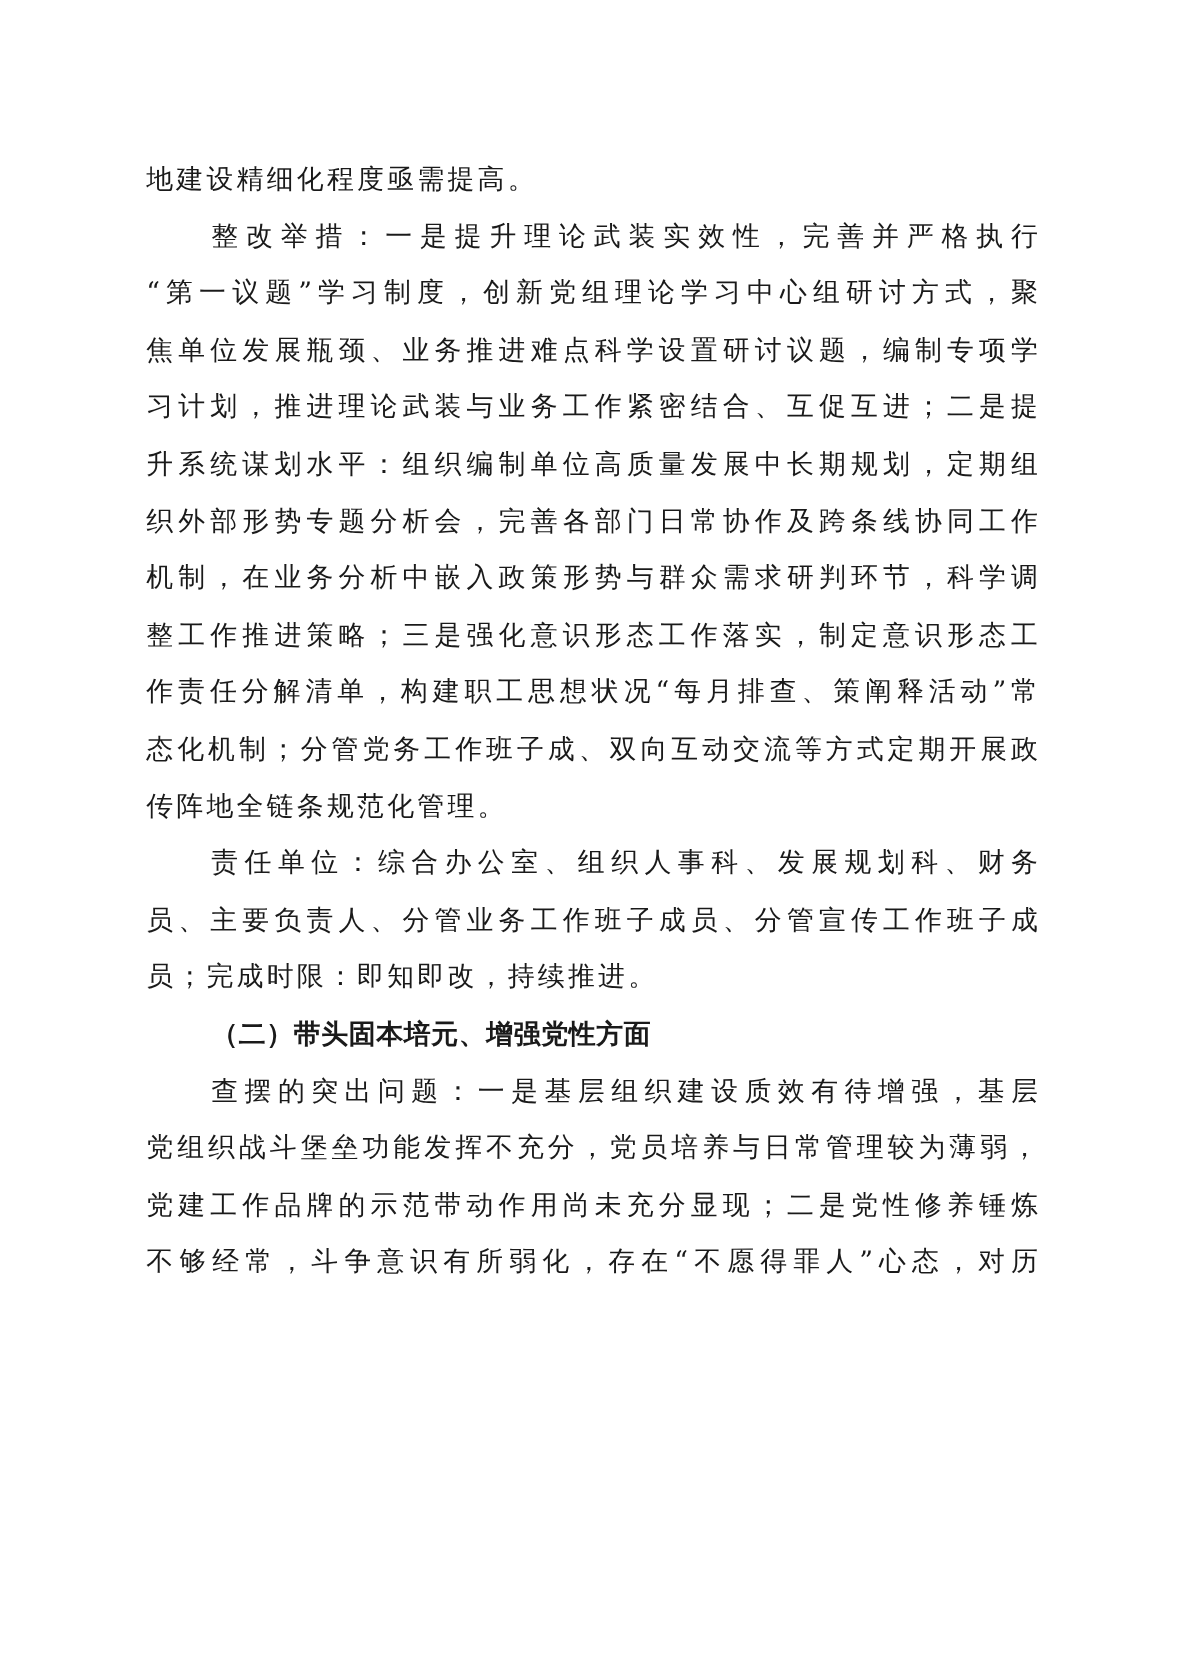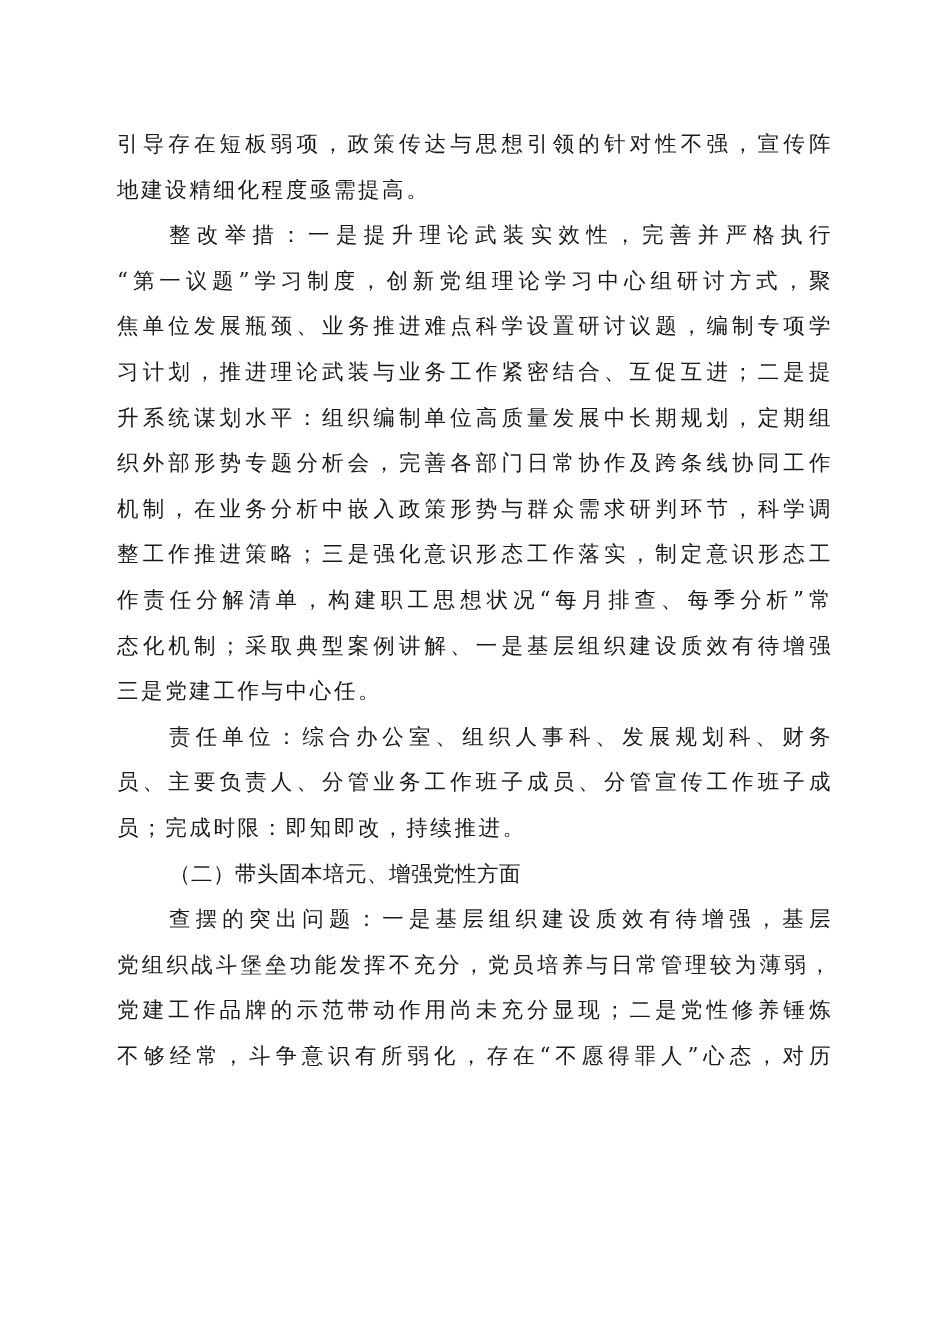--- a/index.html
+++ b/index.html
@@ -31,43 +31,42 @@
       text-align-last: justify;
     }
     .line.last {
       text-align-last: left;
     }
     .line.indent {
       padding-left: 52px;
     }
     .line.heading {
       font-family: "DejaVu Sans", "Liberation Sans", sans-serif;
-      font-weight: normal;
+      font-weight: bold;
       padding-left: 52px;
       text-align-last: left;
       letter-spacing: 0.5px;
     }
   </style>
 </head>
 <body>
 
 <div class="page">
-  <div class="line">引导存在短板弱项，政策传达与思想引领的针对性不强，宣传阵</div>
   <div class="line last">地建设精细化程度亟需提高。</div>
   <div class="line indent">整改举措：一是提升理论武装实效性，完善并严格执行</div>
   <div class="line">“第一议题”学习制度，创新党组理论学习中心组研讨方式，聚</div>
   <div class="line">焦单位发展瓶颈、业务推进难点科学设置研讨议题，编制专项学</div>
   <div class="line">习计划，推进理论武装与业务工作紧密结合、互促互进；二是提</div>
   <div class="line">升系统谋划水平：组织编制单位高质量发展中长期规划，定期组</div>
   <div class="line">织外部形势专题分析会，完善各部门日常协作及跨条线协同工作</div>
   <div class="line">机制，在业务分析中嵌入政策形势与群众需求研判环节，科学调</div>
   <div class="line">整工作推进策略；三是强化意识形态工作落实，制定意识形态工</div>
-  <div class="line">作责任分解清单，构建职工思想状况“每月排查、每季分析”常</div>
-  <div class="line">态化机制；采取典型案例讲解、一是基层组织建设质效有待增强</div>
-  <div class="line last">三是党建工作与中心任。</div>
+  <div class="line">作责任分解清单，构建职工思想状况“每月排查、策阐释活动”常</div>
+  <div class="line">态化机制；分管党务工作班子成、双向互动交流等方式定期开展政</div>
+  <div class="line last">传阵地全链条规范化管理。</div>
   <div class="line indent">责任单位：综合办公室、组织人事科、发展规划科、财务</div>
   <div class="line">员、主要负责人、分管业务工作班子成员、分管宣传工作班子成</div>
   <div class="line last">员；完成时限：即知即改，持续推进。</div>
   <div class="line heading">（二）带头固本培元、增强党性方面</div>
   <div class="line indent">查摆的突出问题：一是基层组织建设质效有待增强，基层</div>
   <div class="line">党组织战斗堡垒功能发挥不充分，党员培养与日常管理较为薄弱，</div>
   <div class="line">党建工作品牌的示范带动作用尚未充分显现；二是党性修养锤炼</div>
   <div class="line">不够经常，斗争意识有所弱化，存在“不愿得罪人”心态，对历</div>
 </div>
 

